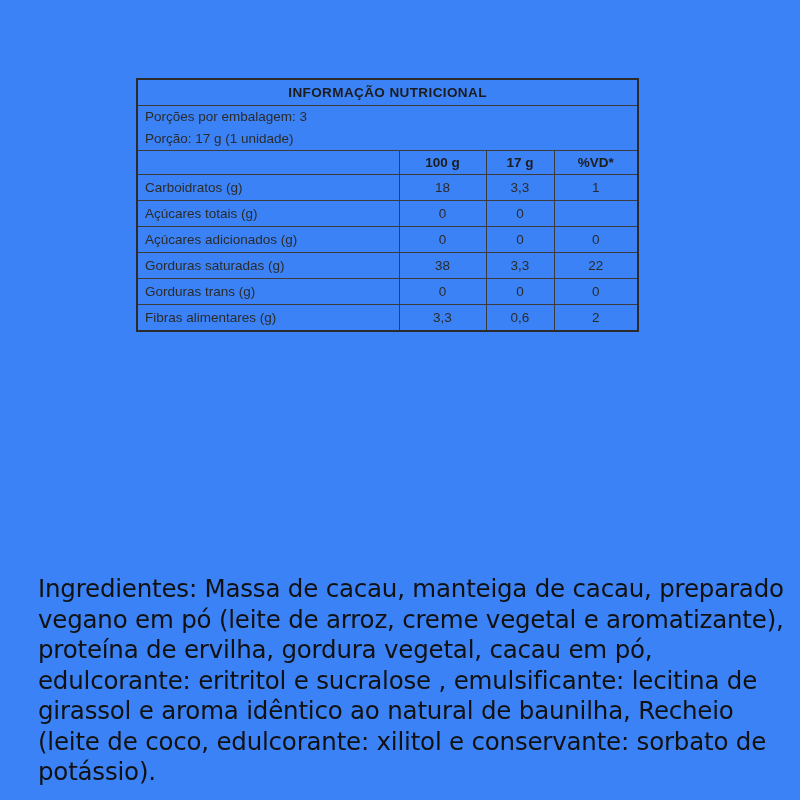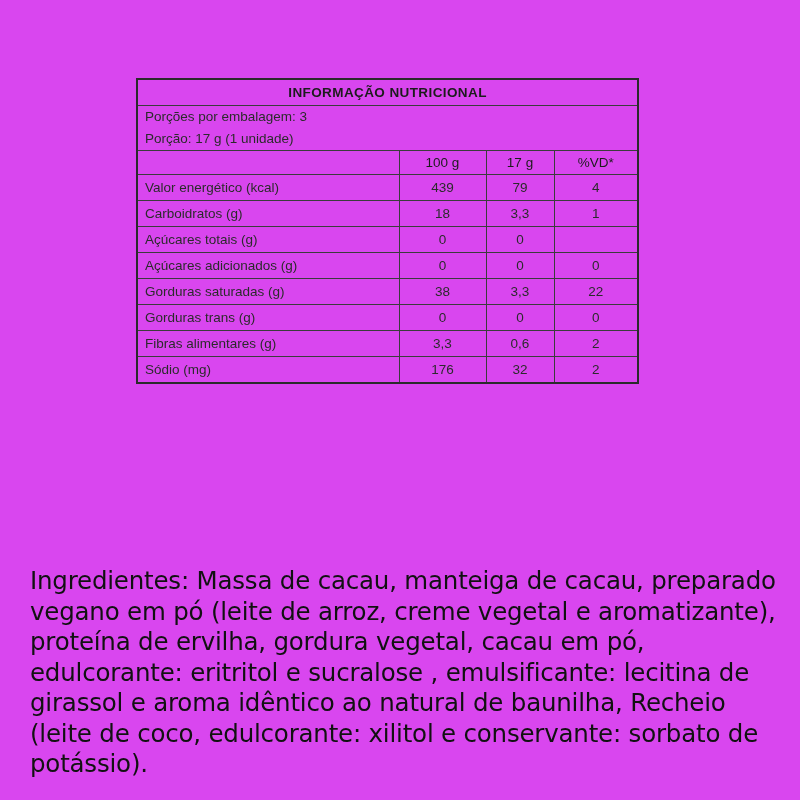--- a/index.html
+++ b/index.html
@@ -8,21 +8,21 @@
     width: 800px;
     height: 800px;
     background: #ffffff;
     font-family: "Liberation Sans", sans-serif;
     -webkit-font-smoothing: antialiased;
   }
   .page {
     position: relative;
     width: 800px;
     height: 800px;
-    background: #d946ef;
+    background: #3b82f6;
     overflow: hidden;
   }
   table.nutri {
     position: absolute;
     left: 136px;
     top: 78px;
     width: 501px;
     border-collapse: collapse;
     table-layout: fixed;
     color: #2b2b2b;
@@ -45,40 +45,40 @@
     height: 28px;
     color: #1c1c1c;
   }
   td.portion-cell {
     height: 49px;
     border-bottom: 4px solid #1c1c1c;
     line-height: 22px;
     padding-top: 2px;
   }
   tr.head td {
-    font-weight: normal;
+    font-weight: bold;
     text-align: center;
     height: 23px;
     color: #1c1c1c;
   }
   td.num { text-align: center; }
   td.i1 { padding-left: 13px; }
   td.i2 { padding-left: 21px; }
   td.foot-cell {
     font-size: 11px;
     height: 19px;
     color: #2b2b2b;
     padding-left: 6px;
   }
   .ingredients {
     position: absolute;
     left: 30px;
     top: 566px;
     width: 756px;
-    margin: 0;
+    margin: 8px;
     font-family: "DejaVu Sans", sans-serif;
     font-size: 24.5px;
     line-height: 30.5px;
     letter-spacing: -0.2px;
     color: #111111;
   }
 </style>
 </head>
 <body>
 
@@ -102,26 +102,20 @@
         </td>
       </tr>
       <tr class="head">
         <td></td>
         <td>100 g</td>
         <td>17 g</td>
         <td>%VD*</td>
       </tr>
 
       <tr>
-        <td>Valor energético (kcal)</td>
-        <td class="num">439</td>
-        <td class="num">79</td>
-        <td class="num">4</td>
-      </tr>
-      <tr>
         <td>Carboidratos (g)</td>
         <td class="num">18</td>
         <td class="num">3,3</td>
         <td class="num">1</td>
       </tr>
       <tr>
         <td class="i1">Açúcares totais (g)</td>
         <td class="num">0</td>
         <td class="num">0</td>
         <td class="num"></td>
@@ -143,25 +137,19 @@
         <td class="num">0</td>
         <td class="num">0</td>
         <td class="num">0</td>
       </tr>
       <tr>
         <td>Fibras alimentares (g)</td>
         <td class="num">3,3</td>
         <td class="num">0,6</td>
         <td class="num">2</td>
       </tr>
-      <tr>
-        <td>Sódio (mg)</td>
-        <td class="num">176</td>
-        <td class="num">32</td>
-        <td class="num">2</td>
-      </tr>
 
     </tbody>
   </table>
 
   <p class="ingredients">Ingredientes: Massa de cacau, manteiga de cacau, preparado vegano em pó (leite de arroz, creme vegetal e aromatizante), proteína de ervilha, gordura vegetal, cacau em pó, edulcorante: eritritol e sucralose , emulsificante: lecitina de girassol e aroma idêntico ao natural de baunilha, Recheio (leite de coco, edulcorante: xilitol e conservante: sorbato de potássio).</p>
 
 </div>
 
 </body></html>

